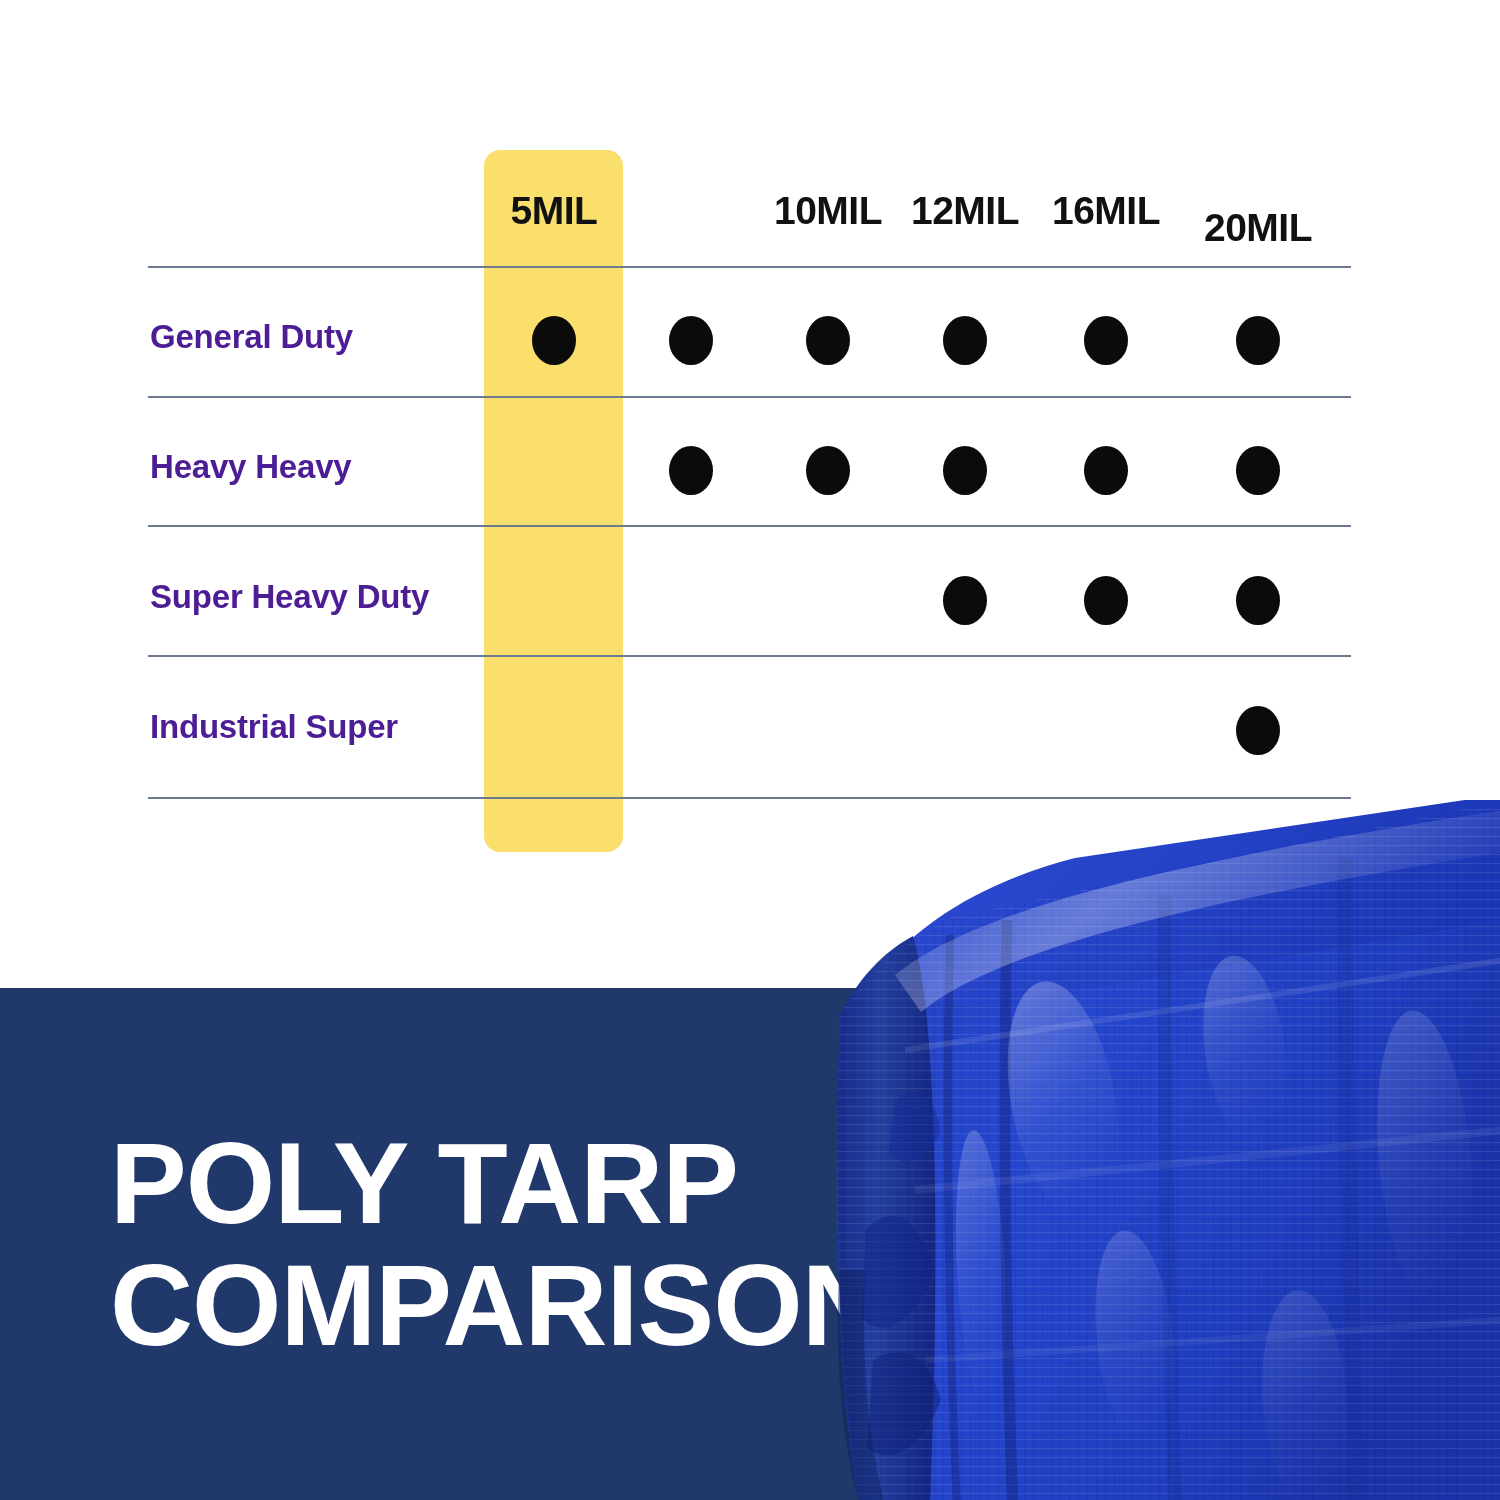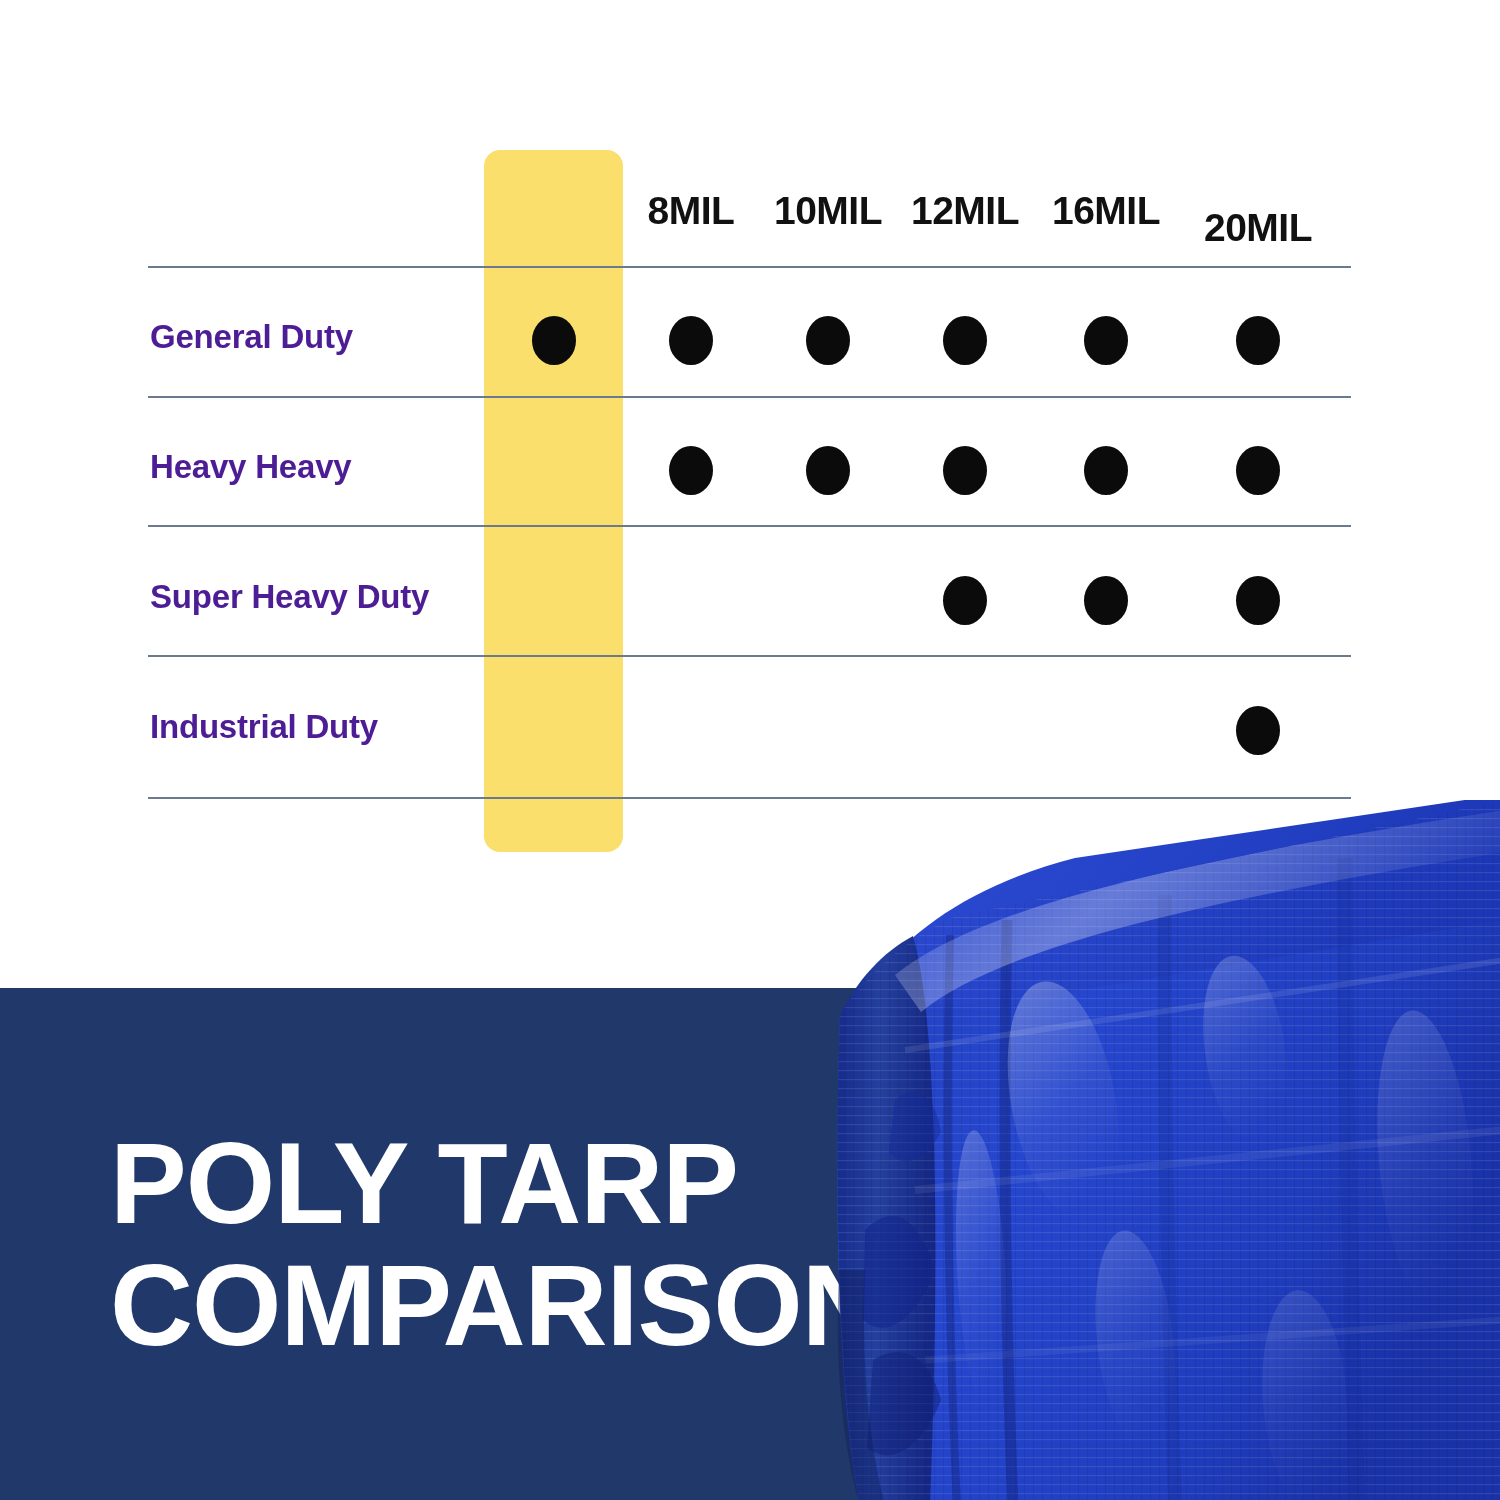--- a/index.html
+++ b/index.html
@@ -123,37 +123,37 @@
 </head>
 <body>
 
 <div id="page">
 
   <div id="comparison-table">
 
     <div class="highlight-column"></div>
 
     <div class="header-row">
-      <div class="col-header" style="left: 601px; width: 180px;">8MIL</div>
+      <div class="col-header" style="left: 464px; width: 180px;">5MIL</div>
       <div class="col-header" style="left: 738px; width: 180px;">10MIL</div>
       <div class="col-header" style="left: 875px; width: 180px;">12MIL</div>
       <div class="col-header" style="left: 1016px; width: 180px;">16MIL</div>
       <div class="col-header" style="left: 1168px; width: 180px; margin-top: 17px;">20MIL</div>
     </div>
 
     <div class="divider" style="top:266px"></div>
     <div class="divider" style="top:396px"></div>
     <div class="divider" style="top:525px"></div>
     <div class="divider" style="top:655px"></div>
     <div class="divider" style="top:797px"></div>
 
     <div class="row-label" style="top:318px">General Duty</div>
     <div class="row-label" style="top:448px">Heavy Heavy</div>
     <div class="row-label" style="top:578px">Super Heavy Duty</div>
-    <div class="row-label" style="top:708px">Industrial Duty</div>
+    <div class="row-label" style="top:708px">Industrial Super</div>
 
     <div id="dot-layer">
         <div class="dot" style="left: 532px; top: 316px;"></div>
         <div class="dot" style="left: 669px; top: 316px;"></div>
         <div class="dot" style="left: 806px; top: 316px;"></div>
         <div class="dot" style="left: 943px; top: 316px;"></div>
         <div class="dot" style="left: 1084px; top: 316px;"></div>
         <div class="dot" style="left: 1236px; top: 316px;"></div>
         <div class="dot" style="left: 669px; top: 446px;"></div>
         <div class="dot" style="left: 806px; top: 446px;"></div>

